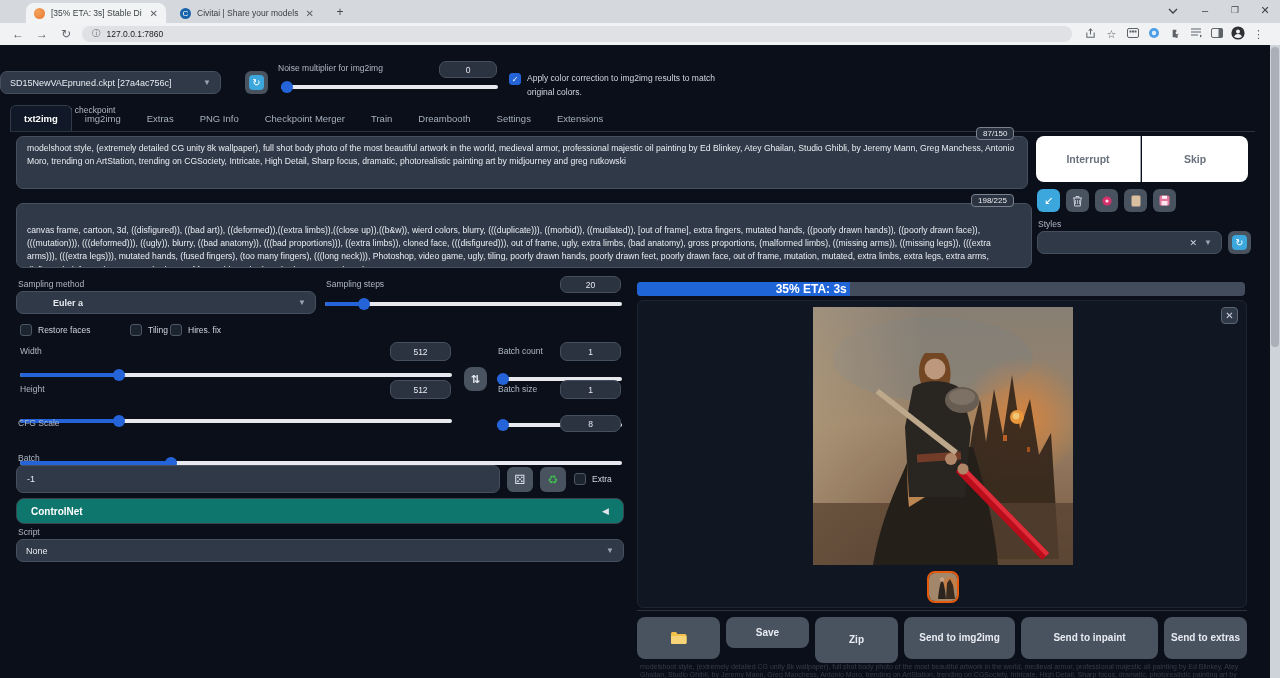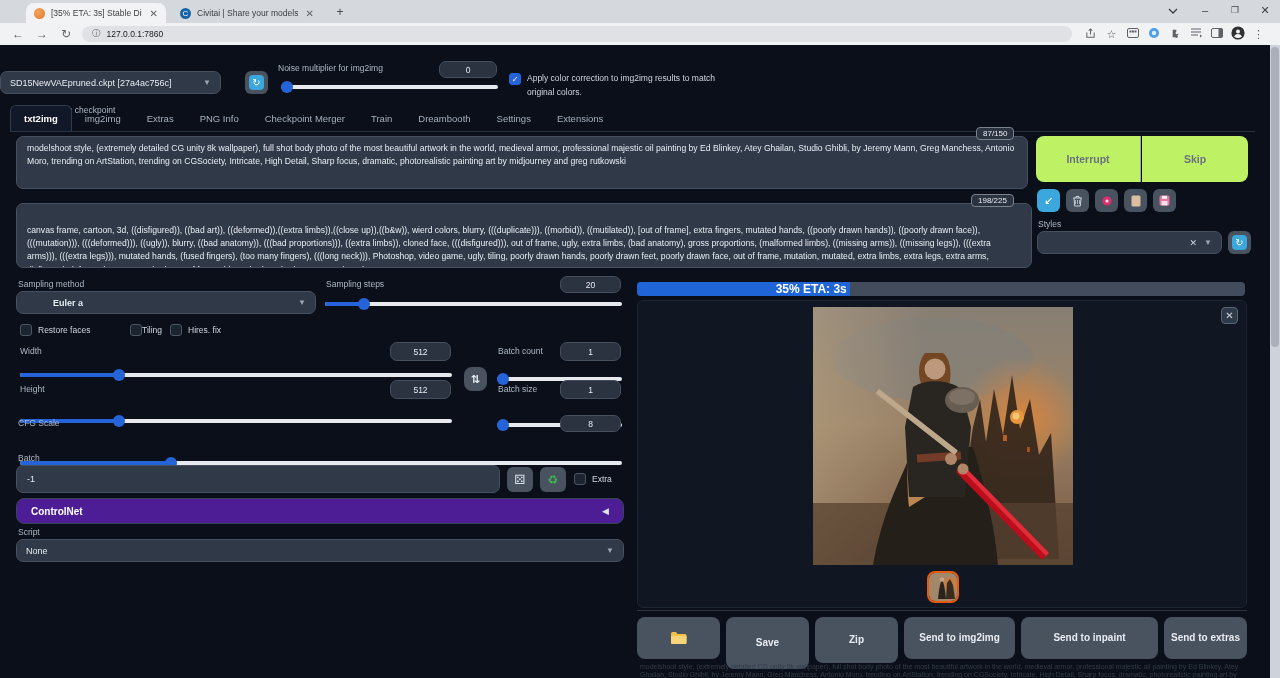--- a/index.html
+++ b/index.html
@@ -33,21 +33,21 @@
   .chk { width:12px; height:12px; border-radius:3px; background:#1c2430; border:1px solid #4b5665; display:inline-flex; align-items:center; justify-content:center; flex:0 0 auto; }
   .chk.on { background:#2563d8; border-color:#2563d8; color:#fff; font-size:8px; }
   .chklabel { font-size:8.5px; color:#cfd6e0; }
   .iconbtn { width:23px; height:23px; border-radius:6px; background:#49525f; display:flex; align-items:center; justify-content:center; }
   .bluesq { width:15px; height:15px; border-radius:4px; background:#3ba7dc; color:#fff; font-size:10px; line-height:15px; text-align:center; }
   .counter { position:absolute; background:#2b3340; border:1px solid #7a828e; border-radius:4px; font-size:8px; color:#e7ebf1; padding:1px 6px; }
   .ptext { font-size:8.6px; line-height:13.2px; color:#e9edf3; letter-spacing:0; }
   .tabnav-item { font-size:9.5px; color:#a6b0be; padding:7px 13px; }
   .tabnav-item.active { color:#fff; font-weight:bold; background:#111827; border:1px solid #313b49; border-bottom:none; border-radius:6px 6px 0 0; }
   .graybtn { background:#49525f; border-radius:8px; color:#e8ecf2; display:flex; align-items:center; justify-content:center; text-align:center; font-size:10px; font-weight:bold; line-height:12px; }
-  .bigbtn { background:#bef264; color:#69727e; font-weight:bold; font-size:10.5px; display:flex; align-items:center; justify-content:center; }
+  .bigbtn { background:#ffffff; color:#69727e; font-weight:bold; font-size:10.5px; display:flex; align-items:center; justify-content:center; }
 </style>
 </head>
 <body>
 
 <div class="tabstrip">
   <div class="tab active" style="left:26px; width:140px;">
     <span class="favicon" style="background:radial-gradient(circle at 35% 35%, #f5a35c, #e8762b);"></span>
     <span class="title">[35% ETA: 3s] Stable Diffusion</span>
     <span class="close">✕</span>
   </div>
@@ -228,21 +228,21 @@
   <div class="abs ginput numbox" style="left:560px; top:231px; width:61px; height:17px;">20</div>
   <div class="abs slider" style="left:325px; top:253px; width:297px;">
     <div class="fill" style="width:13%;"></div>
       <div class="thumb" style="left:calc(13% - 6px);"></div>
   </div>
 
   <div class="abs" style="left:20px; top:279px; display:flex; align-items:center; gap:6px;">
     <span class="chk"></span>
     <span class="chklabel">Restore faces</span>
   </div>
-  <div class="abs" style="left:110px; top:279px; display:flex; align-items:center; padding-left:20px;">
+  <div class="abs" style="left:110px; top:279px; display:flex; align-items:center; gap:6px;padding-left:20px;">
     <span class="chk"></span>
     <span class="chklabel">Tiling</span>
   </div>
   <div class="abs" style="left:170px; top:279px; display:flex; align-items:center; gap:6px;">
     <span class="chk"></span>
     <span class="chklabel">Hires. fix</span>
   </div>
 
   <div class="abs glabel" style="left:20px; top:301px;">Width</div>
   <div class="abs ginput numbox" style="left:390px; top:297px; width:61px; height:19px;">512</div>
@@ -289,21 +289,21 @@
     <span style="color:#d7dde6; font-size:13px;">⚄</span>
   </div>
   <div class="abs iconbtn" style="left:540px; top:422px; width:26px; height:25px;">
     <span style="color:#3fb950; font-size:12px;">♻</span>
   </div>
   <div class="abs" style="left:574px; top:428px; display:flex; align-items:center; gap:6px;">
     <span class="chk"></span>
     <span class="chklabel">Extra</span>
   </div>
 
-  <div class="abs" style="left:16px; top:453px; width:608px; height:26px; border:1px solid #3a4350; border-radius:8px; background:#4c1d95; display:flex; align-items:center; justify-content:space-between; padding:0 14px;">
+  <div class="abs" style="left:16px; top:453px; width:608px; height:26px; border:1px solid #3a4350; border-radius:8px; background:#0f766e; display:flex; align-items:center; justify-content:space-between; padding:0 14px;">
     <span style="color:#fff; font-size:10px; font-weight:bold;">ControlNet</span>
     <span style="color:#dfe4ea; font-size:9px;">◀</span>
   </div>
 
   <div class="abs glabel" style="left:18px; top:482px;">Script</div>
   <div class="abs ginput dropdown" style="left:16px; top:494px; width:608px; height:23px;">
     <span>None</span>
     <span class="caret">▼</span>
   </div>
 
@@ -377,21 +377,21 @@
 
   <div class="abs" style="left:637px; top:565px; width:610px; border-top:1px solid #2a3340;"></div>
 
   <div class="abs" style="left:637px; top:572px; width:610px; display:flex; gap:6px;">
     <div class="graybtn" style="flex:1; height:42px;">
       <svg width="17" height="14" viewBox="0 0 17 14">
         <path d="M1 2.5 A1.5 1.5 0 0 1 2.5 1 H6 l1.5 2 H15 a1.5 1.5 0 0 1 1.5 1.5 V11.5 A1.5 1.5 0 0 1 15 13 H2.5 A1.5 1.5 0 0 1 1 11.5 Z" fill="#f2c14b"></path>
         <path d="M1 5 H16.5 V11.5 A1.5 1.5 0 0 1 15 13 H2.5 A1.5 1.5 0 0 1 1 11.5 Z" fill="#f8d478"></path>
       </svg>
     </div>
-    <div class="graybtn" style="flex:1; height:52px;">Save</div>
+    <div class="graybtn" style="flex:1; height:31px;">Save</div>
     <div class="graybtn" style="flex:1; height:46px;">Zip</div>
     <div class="graybtn" style="flex:1; height:42px; padding:0 14px;">Send to img2img</div>
     <div class="graybtn" style="flex:1; height:42px; padding:0 27px;">Send to inpaint</div>
     <div class="graybtn" style="flex:1; height:42px;">Send to extras</div>
   </div>
 
   <div class="abs" style="left:640px; top:618px; width:605px; height:15px; overflow:hidden; color:#333c4a; font-size:7px; line-height:7.5px;">modelshoot style, (extremely detailed CG unity 8k wallpaper), full shot body photo of the most beautiful artwork in the world, medieval armor, professional majestic oil painting by Ed Blinkey, Atey Ghailan, Studio Ghibli, by Jeremy Mann, Greg Manchess, Antonio Moro, trending on ArtStation, trending on CGSociety, Intricate, High Detail, Sharp focus, dramatic, photorealistic painting art by midjourney and greg rutkowski</div>
 
 </div>
 

